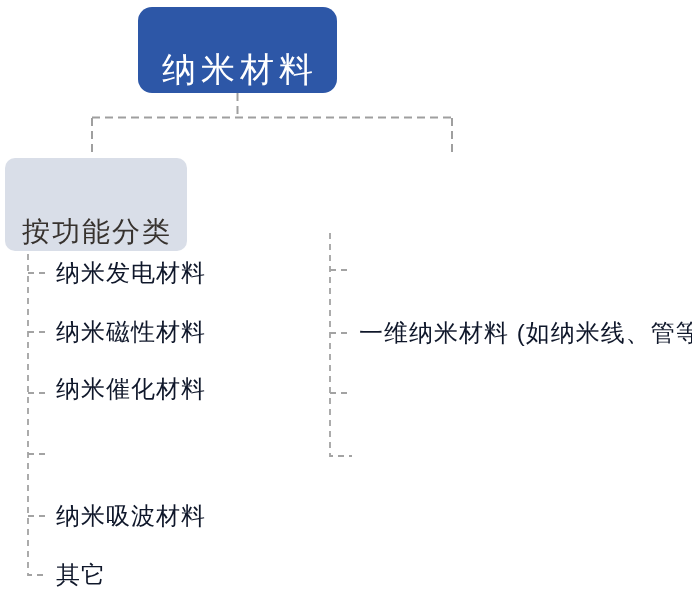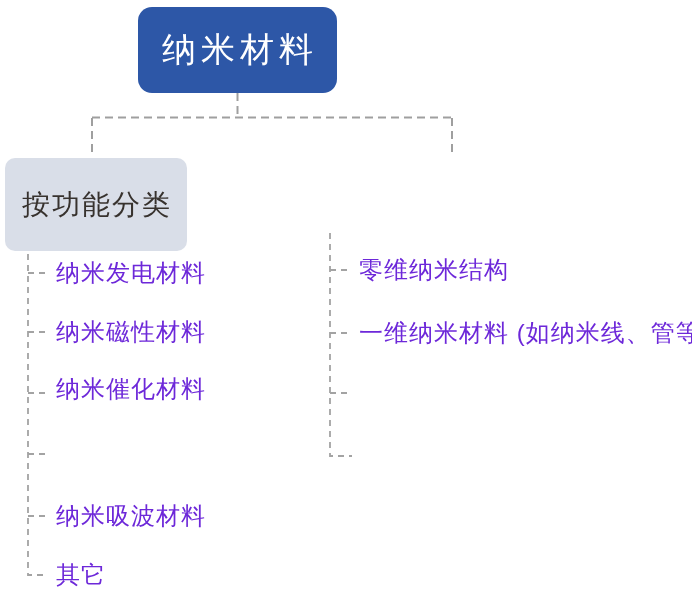--- a/index.html
+++ b/index.html
@@ -17,21 +17,21 @@
   }
   .connectors {
     position: absolute;
     left: 0; top: 0;
     width: 692px; height: 600px;
     pointer-events: none;
   }
   .node {
     position: absolute;
     display: flex;
-    align-items: center;
+    align-items: flex-end;
     justify-content: center;
     box-sizing: border-box;
   }
   .root-box {
     left: 138px; top: 7px;
     width: 199px; height: 86px;
     background: #2d57a7;
     border-radius: 14px;
     color: #ffffff;
     font-size: 34px;
@@ -49,21 +49,21 @@
   }
   .header-box .label { margin-right: -2px; }
   .header-left  { left: 5px;   top: 158px; width: 182px; height: 93px; }
   .header-right { left: 306px; top: 158px; width: 291px; height: 73px; }
   .leaf {
     position: absolute;
     height: 30px;
     line-height: 30px;
     font-size: 24px;
     letter-spacing: 1px;
-    color: #6d28d9;
+    color: #0f172a;
     white-space: nowrap;
     font-weight: 500;
   }
   .leaf-l { left: 56px; }
   .leaf-r { left: 359px; }
 </style>
 </head>
 <body>
 
 <div class="canvas">
@@ -101,16 +101,15 @@
   <div class="node header-box header-left">
     <span class="label">按功能分类</span>
   </div>
 
   <div class="leaf leaf-l" style="top:258px">纳米发电材料</div>
   <div class="leaf leaf-l" style="top:317px">纳米磁性材料</div>
   <div class="leaf leaf-l" style="top:374px">纳米催化材料</div>
   <div class="leaf leaf-l" style="top:501px">纳米吸波材料</div>
   <div class="leaf leaf-l" style="top:560px">其它</div>
 
-  <div class="leaf leaf-r" style="top:255px">零维纳米结构</div>
   <div class="leaf leaf-r" style="top:318px">一维纳米材料 (如纳米线、管等)</div>
 
 </div>
 
 </body></html>

